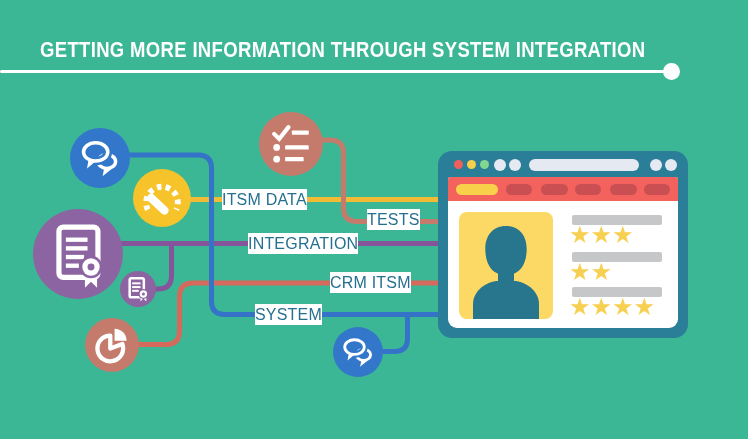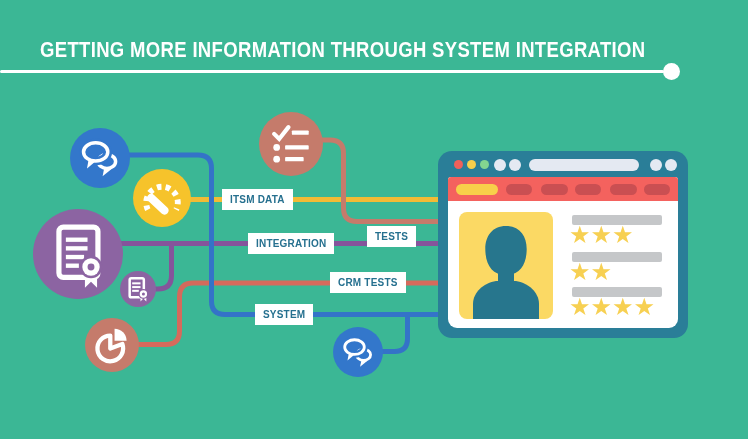--- a/index.html
+++ b/index.html
@@ -38,25 +38,25 @@
   #gauge{left:133px;top:169px;width:58px;height:58px;}
   #cert-big{left:33px;top:209px;width:90px;height:90px;}
   #cert-small{left:120px;top:271px;width:36px;height:36px;}
   #pie{left:85px;top:318px;width:54px;height:54px;}
   #checklist{left:259px;top:112px;width:64px;height:64px;}
   #chat-bottom{left:333px;top:327px;width:50px;height:50px;}
   
   .tag{
     position:absolute;background:var(--label-bg,#fff);
     color:var(--label-text,#26708f);
-    font-weight:bold;font-size:10px;line-height:15px;
-    padding:3px 8px;white-space:nowrap;letter-spacing:.2px;
+    font-weight:normal;font-size:16px;line-height:15px;
+    padding:3px 0;white-space:nowrap;letter-spacing:.2px;
   }
   #tag-itsm{left:222px;top:189px;}
-  #tag-tests{left:367px;top:226px;}
+  #tag-tests{left:367px;top:209px;}
   #tag-certificates{left:248px;top:233px;}
   #tag-crm{left:330px;top:272px;}
   #tag-surveys{left:255px;top:304px;}
   
   #browser{
     position:absolute;left:438px;top:151px;width:250px;height:187px;
     background:var(--browser-frame,#2a7e98);border-radius:14px;
   }
   #titlebar{position:absolute;left:0;top:0;width:100%;height:26px;}
   .dot{position:absolute;border-radius:50%;}
@@ -194,21 +194,21 @@
       <path d="M 35 41 L 33 51 L 43 43 Z" fill="#fff"></path>
       <ellipse cx="25" cy="23" rx="14" ry="10.5" fill="none" style="stroke:var(--circle-blue)" stroke-width="10"></ellipse>
       <ellipse cx="25" cy="23" rx="14" ry="10.5" fill="none" stroke="#fff" stroke-width="4"></ellipse>
       <path d="M 17 31 L 15 42 L 26 33 Z" fill="#fff"></path>
     </svg>
   </div>
 
   <div id="tag-itsm" class="tag">ITSM DATA</div>
   <div id="tag-tests" class="tag">TESTS</div>
   <div id="tag-certificates" class="tag">INTEGRATION</div>
-  <div id="tag-crm" class="tag">CRM TESTS</div>
+  <div id="tag-crm" class="tag">CRM ITSM</div>
   <div id="tag-surveys" class="tag">SYSTEM</div>
 
   <div id="browser">
     <div id="titlebar">
       <div id="dot-red" class="dot dot-s"></div>
       <div id="dot-yellow" class="dot dot-s"></div>
       <div id="dot-green" class="dot dot-s"></div>
       <div id="dot-a" class="dot dot-l"></div>
       <div id="dot-b" class="dot dot-l"></div>
       <div id="address-bar"></div>

